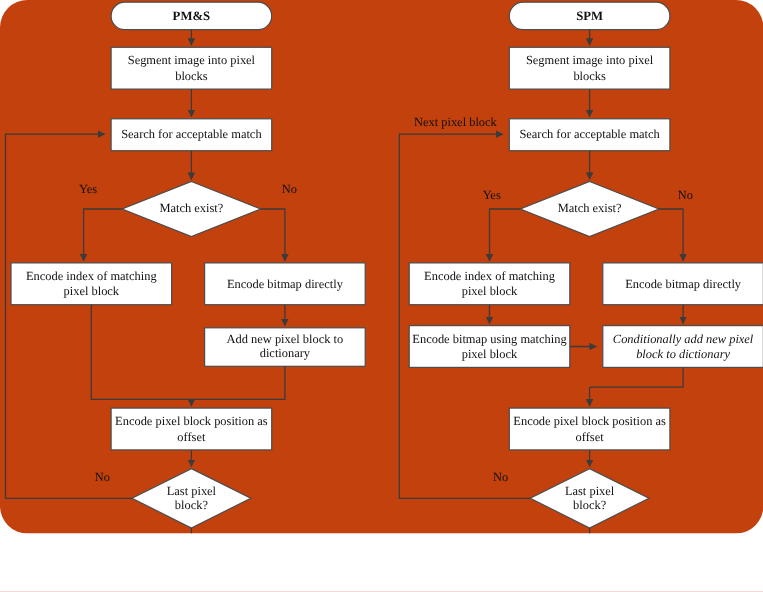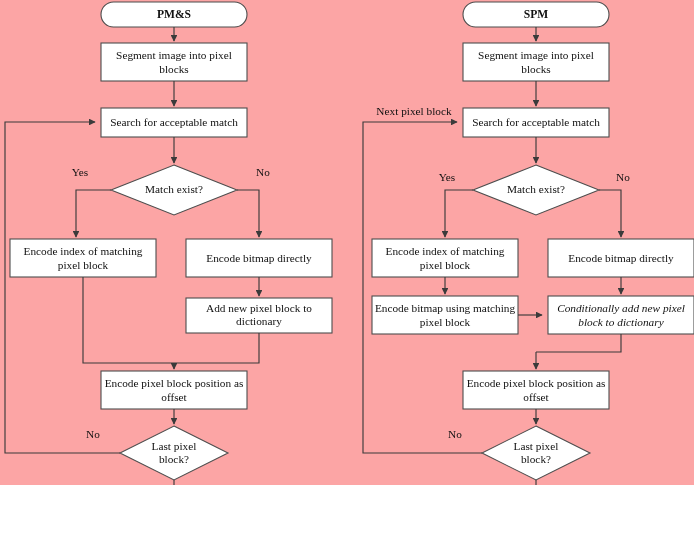--- a/index.html
+++ b/index.html
@@ -4,23 +4,24 @@
 <style>
   html, body {
     margin: 0;
     padding: 0;
     background: #ffffff;
   }
   #canvas {
     position: relative;
     width: 694px;
     height: 485px;
-    background: #fca5a5;
+    background: #c2410c;
     overflow: hidden;
     font-family: "Liberation Serif", "DejaVu Serif", serif;
+    border-radius: 25px;
   }
   svg.flow {
     position: absolute;
     left: 0;
     top: 0;
     width: 694px;
     height: 538px;
   }
   .node-rect {
     fill: #ffffff;

